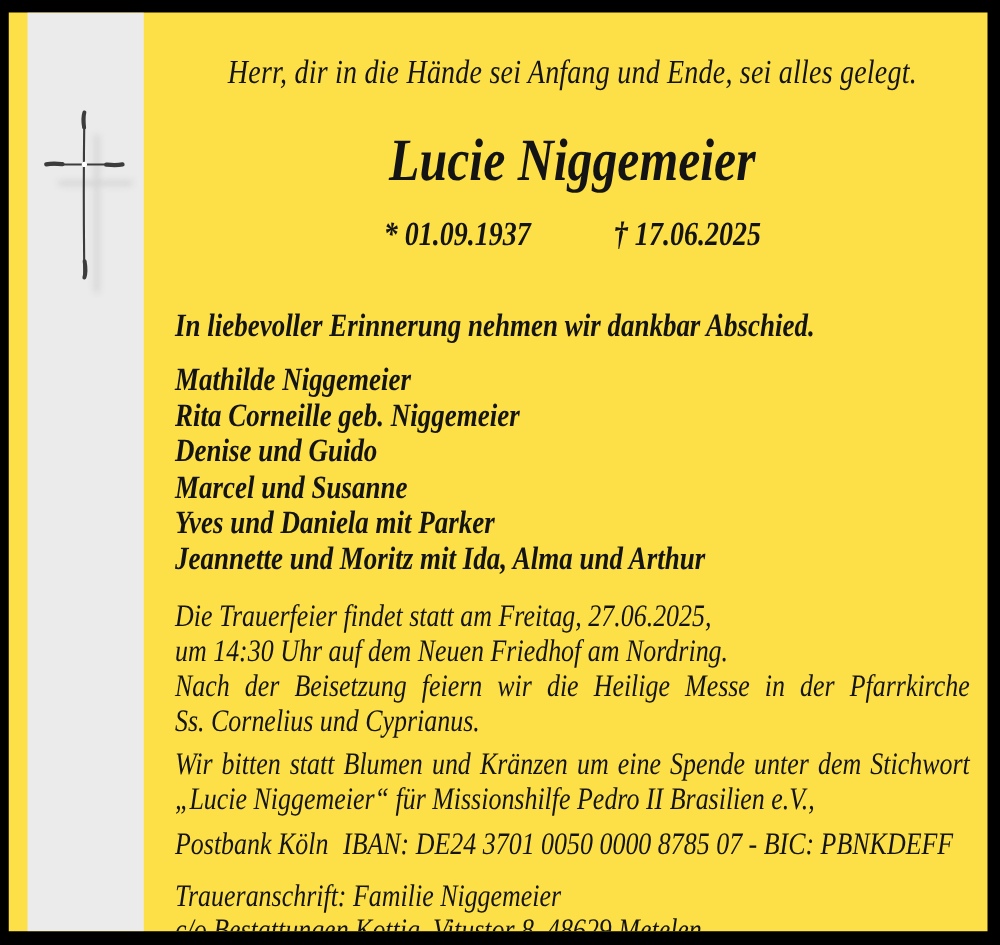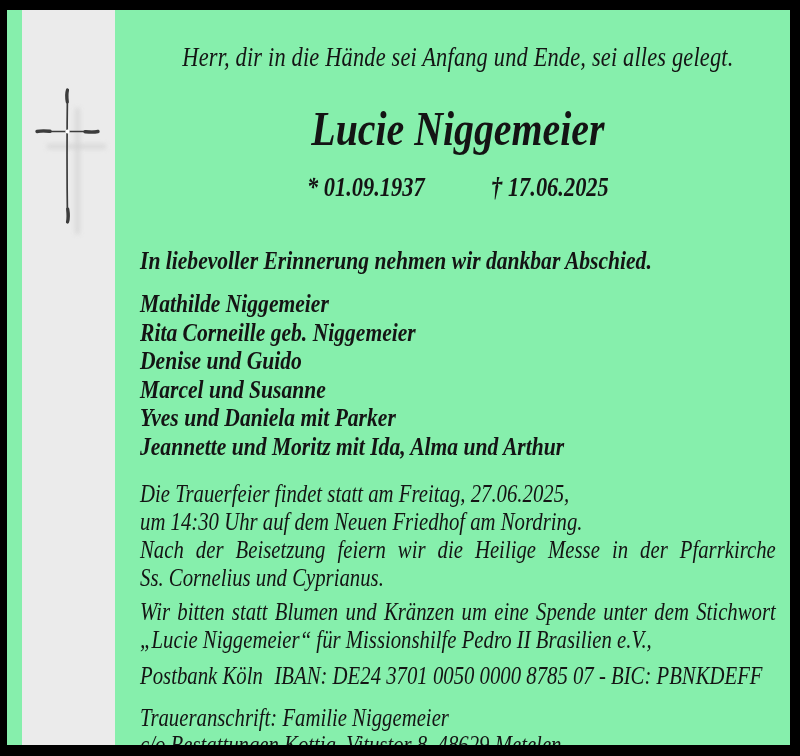--- a/index.html
+++ b/index.html
@@ -6,21 +6,21 @@
   html, body { width: 800px; height: 756px; }
   body {
     background: #000000;
     font-family: "Liberation Serif", "DejaVu Serif", serif;
     position: relative;
     overflow: hidden;
   }
   .page {
     position: absolute;
     top: 10px; left: 7px; right: 10px; bottom: 11px;
-    background: #86efac;
+    background: #fde047;
     overflow: hidden;
   }
   .stripe {
     position: absolute;
     left: 15px; top: 0; bottom: 0;
     width: 93px;
     background: #ebebeb;
   }
   .cross-wrap {
     position: absolute;

